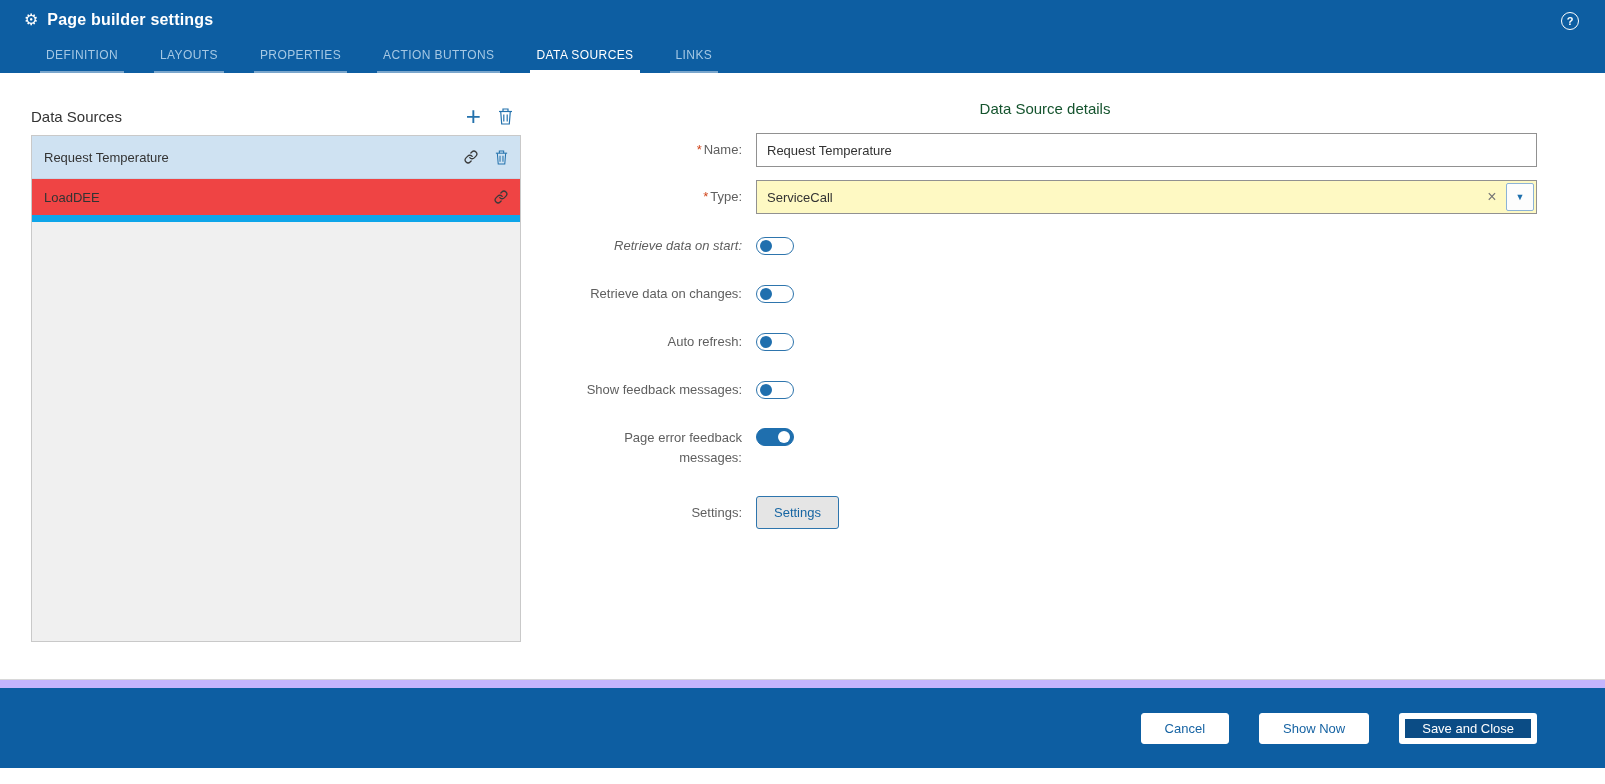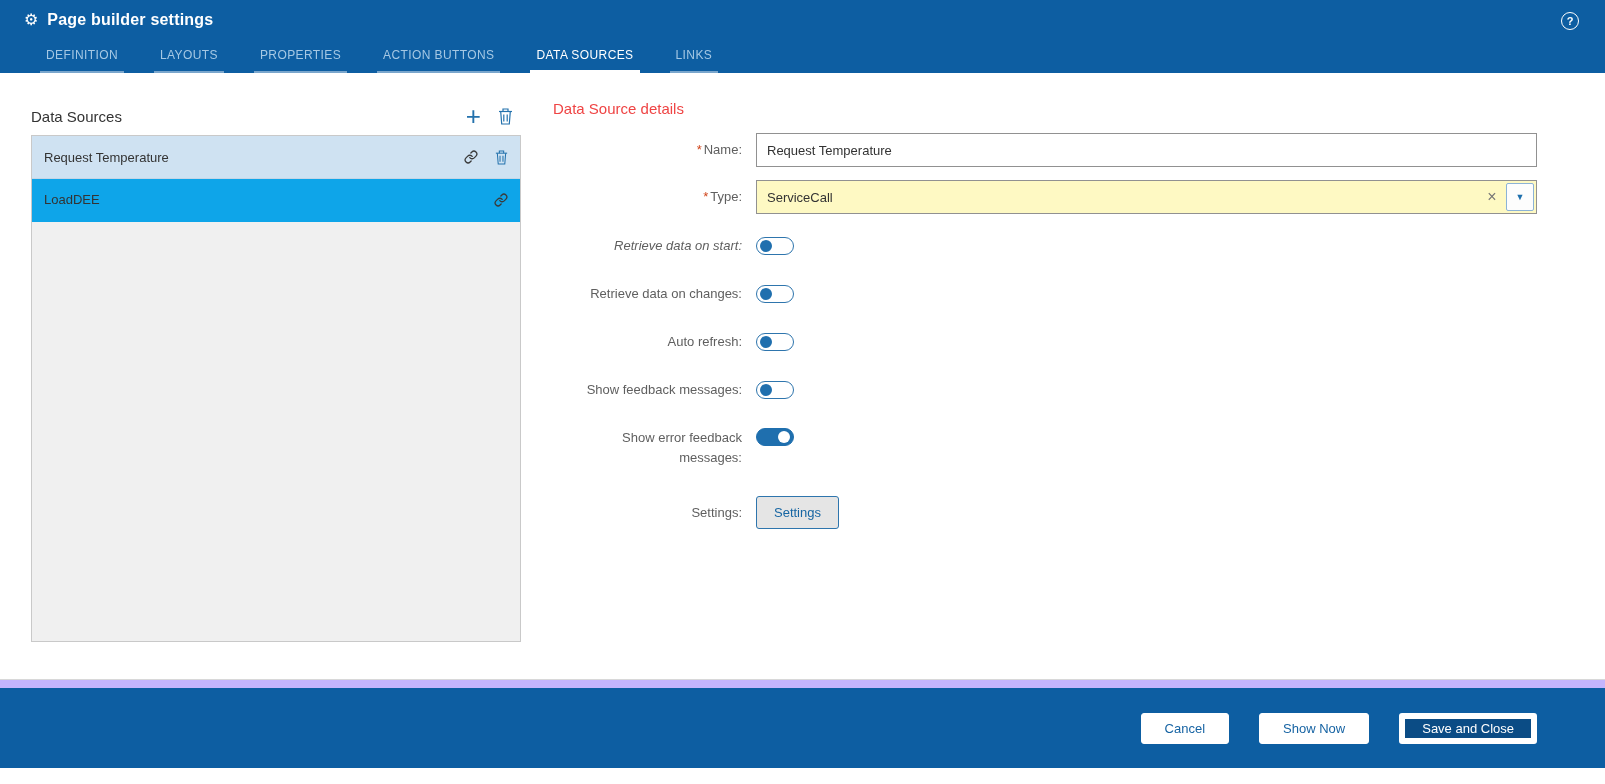--- a/index.html
+++ b/index.html
@@ -93,34 +93,34 @@
     background: #f0f0f0;
     overflow: hidden;
   }
   .list-row {
     height: 43px;
     display: flex;
     align-items: center;
     padding: 0 12px;
     font-size: 13px;
     color: #333;
-    background: #0ea5e9;
-    border-bottom: 2px solid #0ea5e9;
+    background: #ef4444;
+    border-bottom: 7px solid #0ea5e9;
     cursor: pointer;
   }
   .list-row.selected { background: #cfe2f2; border-bottom: 1px solid #c3d6e7; }
   .row-actions { margin-left: auto; display: flex; align-items: center; gap: 17px; }
 
   
   .details {
     position: absolute;
     left: 553px; top: 100px;
     width: 984px;
   }
-  .details-title { font-size: 15px; color: #ef4444; margin-bottom: 16px; }
+  .details-title { font-size: 15px; color: #14532d; margin-bottom: 16px; text-align: center; }
   .form-row { display: flex; align-items: center; margin-bottom: 13px; }
   .form-row.top-align { align-items: flex-start; }
   .form-label {
     width: 170px;
     margin-left: 19px;
     margin-right: 14px;
     flex-shrink: 0;
     text-align: right;
     font-size: 13px;
     color: #5f5f5f;
@@ -358,21 +358,21 @@
       <div class="form-label">Auto refresh:</div>
       <div class="toggle"></div>
     </div>
 
     <div class="form-row toggle-row">
       <div class="form-label">Show feedback messages:</div>
       <div class="toggle"></div>
     </div>
 
     <div class="form-row toggle-row top-align">
-      <div class="form-label">Show error feedback messages:</div>
+      <div class="form-label">Page error feedback messages:</div>
       <div class="toggle on"></div>
     </div>
 
     <div class="form-row settings-row">
       <div class="form-label">Settings:</div>
       <button class="btn-outline">Settings</button>
     </div>
   </div>
 
   <div class="comments-bar">

